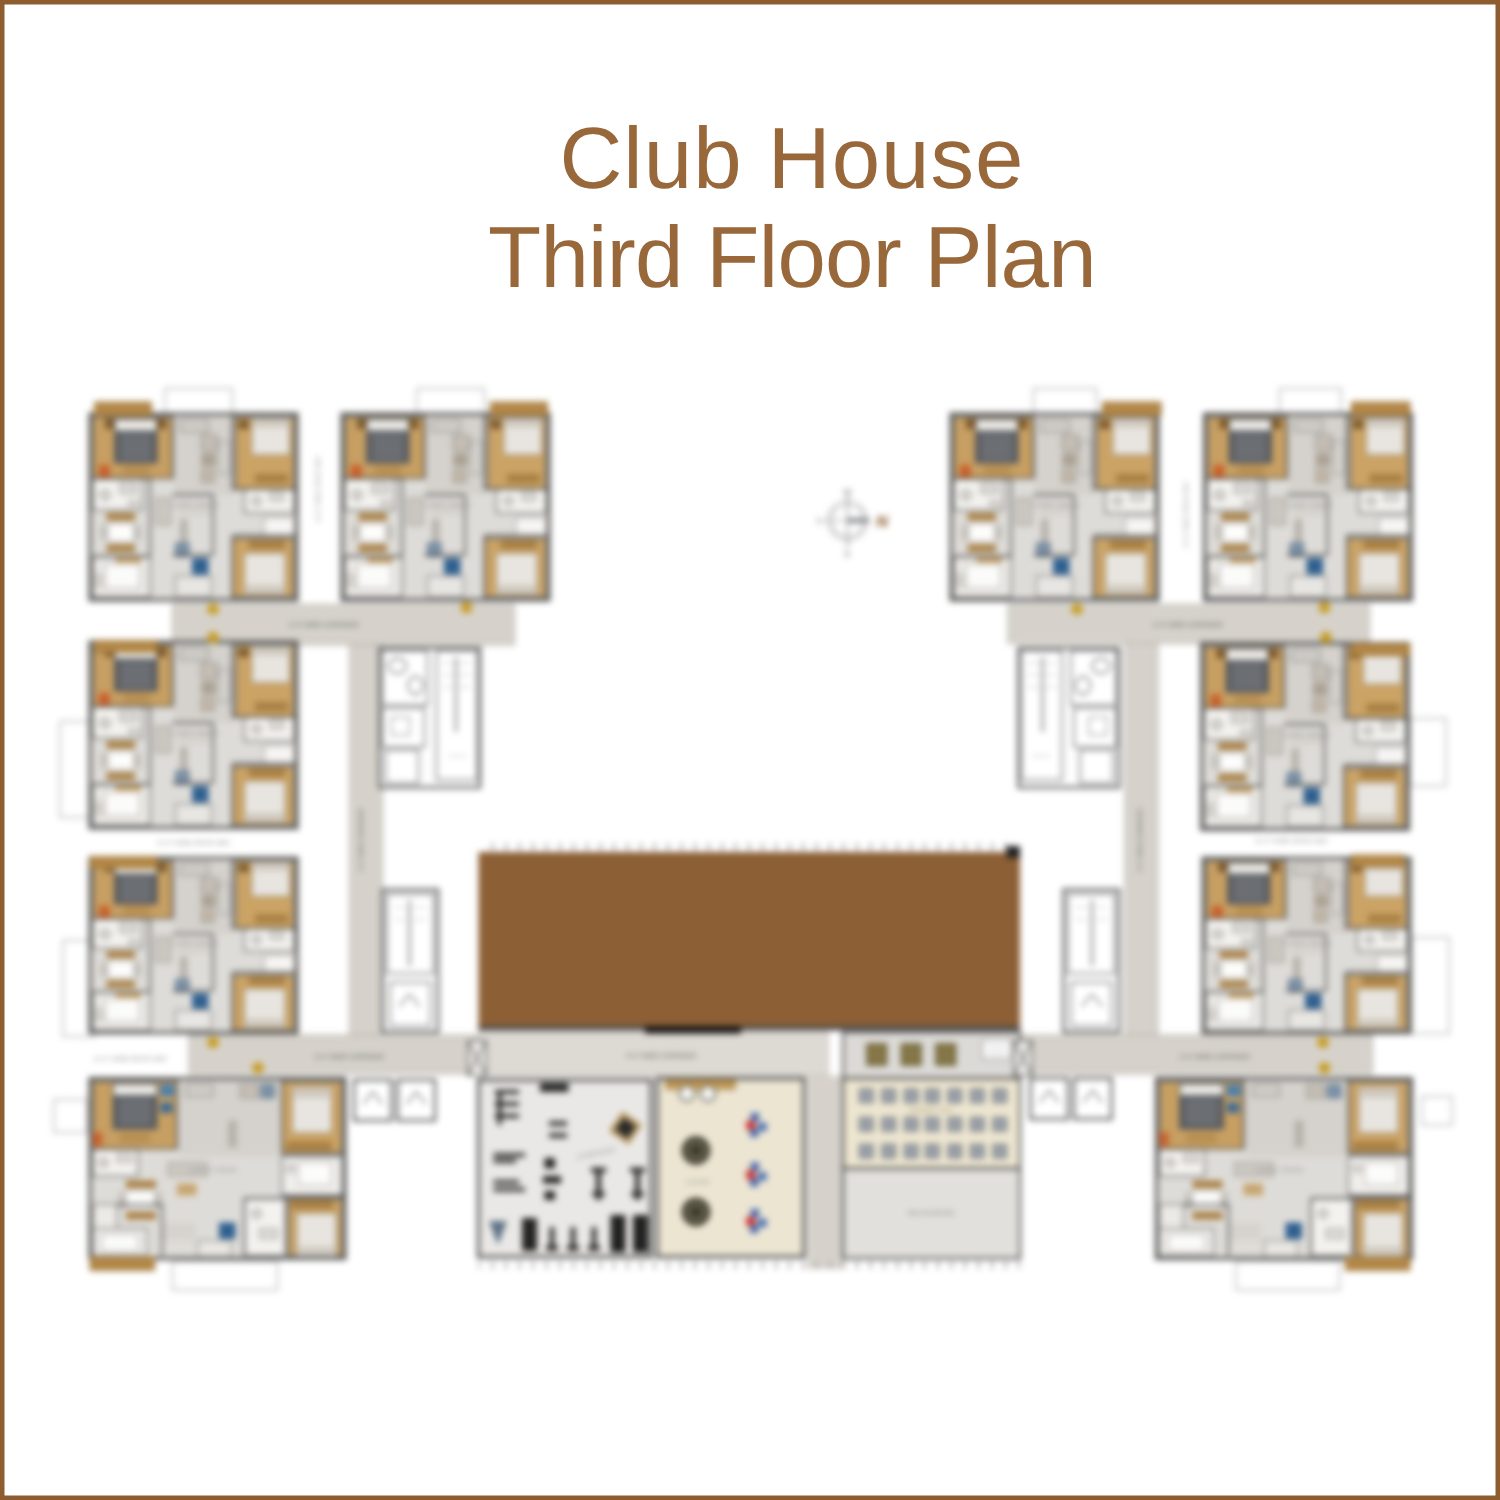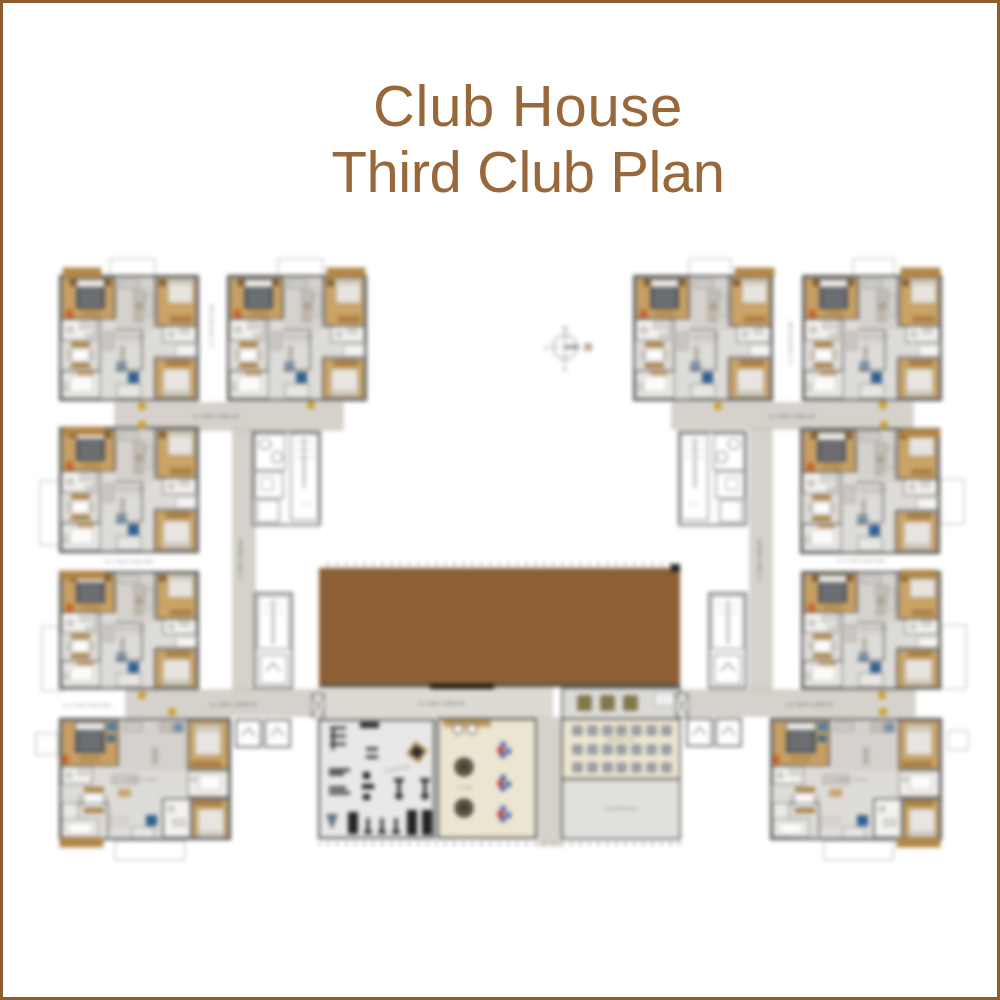--- a/index.html
+++ b/index.html
@@ -10,21 +10,21 @@
   #title .l1{letter-spacing:0.7px;}
   #title .l2{letter-spacing:-0.45px;}
   #plan{position:absolute;left:0;top:0;filter:blur(2.1px);}
   text{font-family:"Liberation Sans", sans-serif;}
 </style>
 </head>
 <body>
 
 <div id="frame"></div>
 
-<div id="title"><span class="l1">Club House</span><br><span class="l2">Third Club Plan</span></div>
+<div id="title"><span class="l1">Club House</span><br><span class="l2">Third Floor Plan</span></div>
 
 <svg id="plan" width="1000" height="1000" viewBox="0 0 1000 1000">
 <defs>
 <pattern id="rail" width="9" height="5" patternUnits="userSpaceOnUse">
         <rect x="3.5" y="0" width="1.8" height="5" fill="#ababab"></rect>
       </pattern>
 <pattern id="hatch" width="5" height="9" patternUnits="userSpaceOnUse">
         <rect width="5" height="9" fill="#c09150"></rect>
         <rect x="2" width="1.3" height="9" fill="#8f6a2e"></rect>
       </pattern>

